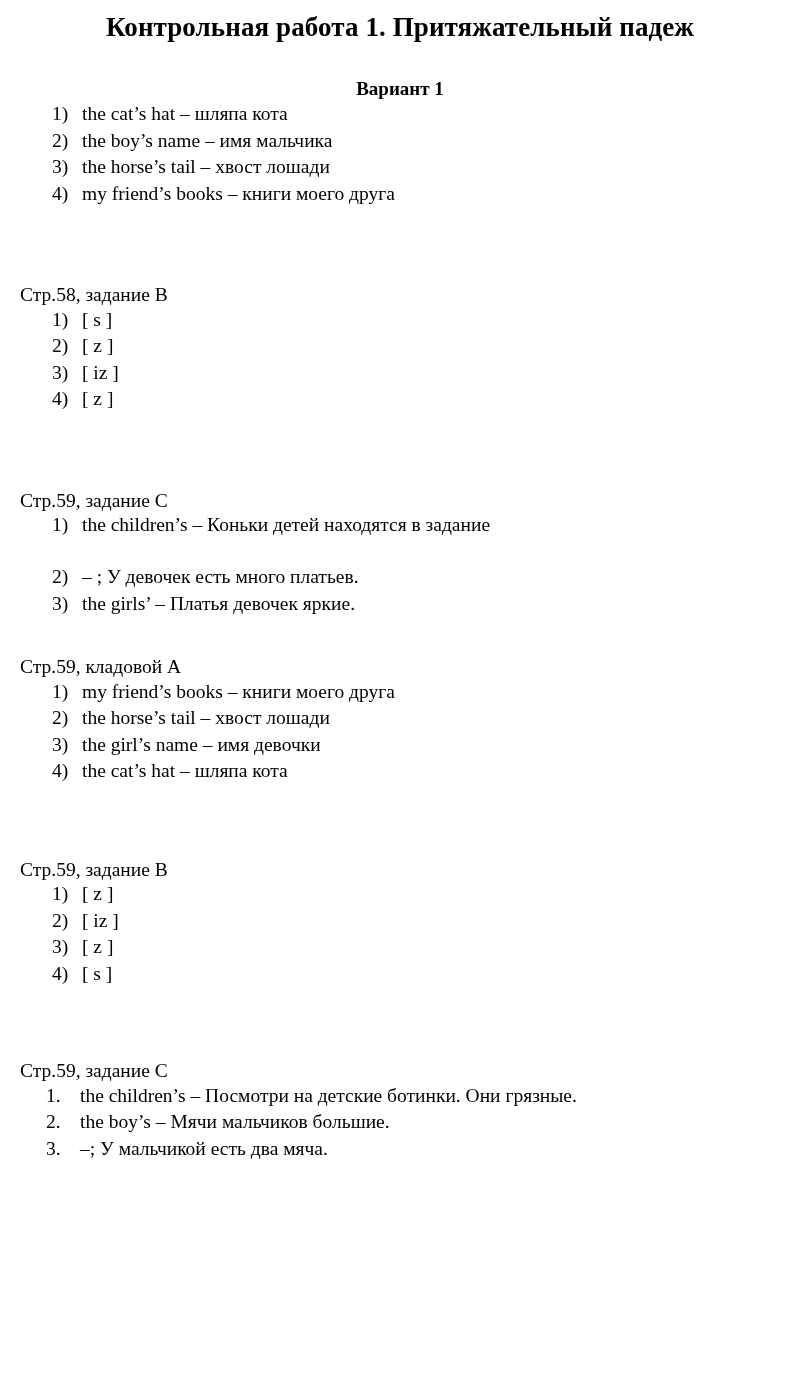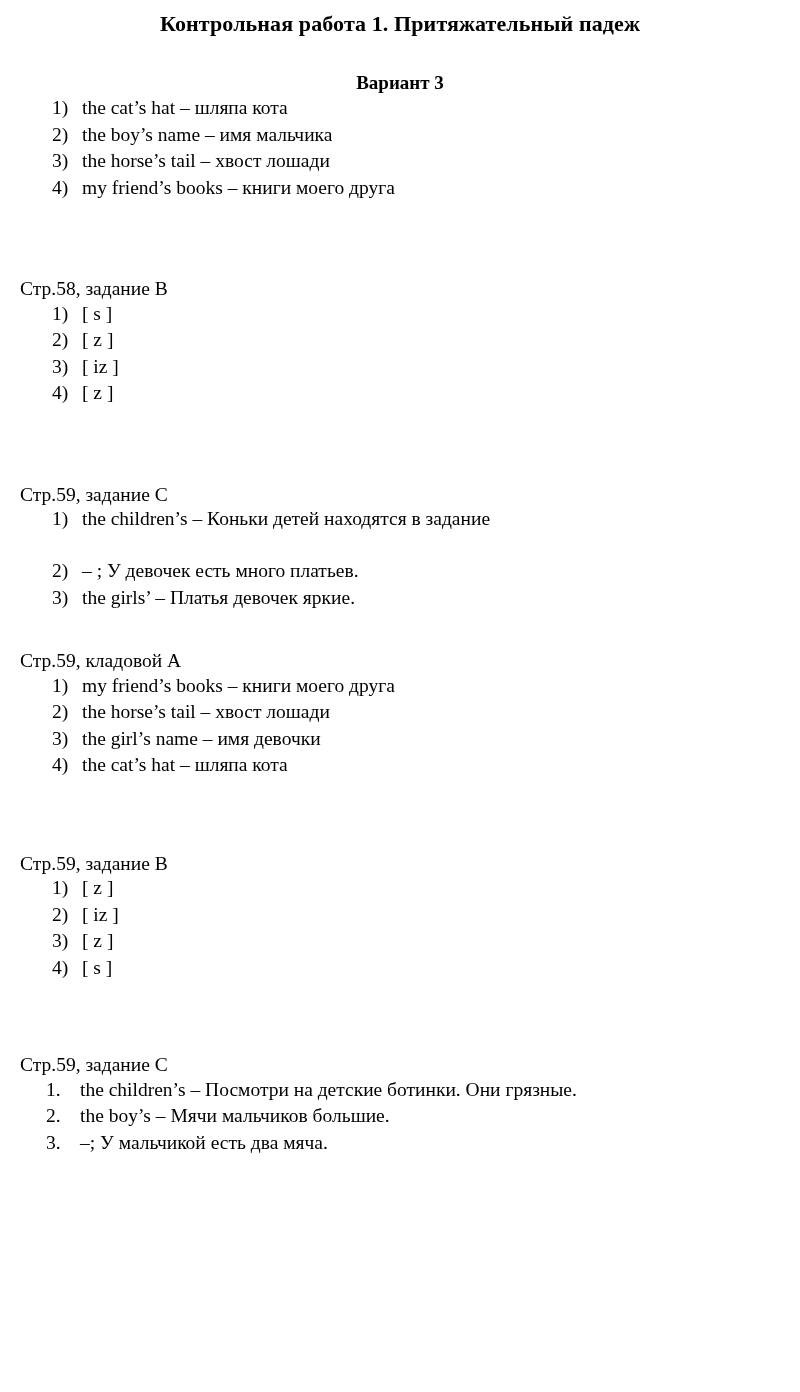--- a/index.html
+++ b/index.html
@@ -18,21 +18,21 @@
     position: relative;
     width: 800px;
     height: 1392px;
     box-sizing: border-box;
     padding: 0;
   }
 
   .doc-title {
     text-align: center;
     font-weight: bold;
-    font-size: 22px;
+    font-size: 27px;
     line-height: 1.2;
     margin: 0;
     padding-top: 11px;
     letter-spacing: 0.1px;
   }
 
   .variant-title {
     text-align: center;
     font-weight: bold;
     font-size: 19px;
@@ -86,21 +86,21 @@
   ol.dotted li { padding-left: 80px; }
   ol.dotted li .num { left: 46px; }
 </style>
 </head>
 <body>
 
 <div class="page">
 
   <h1 class="doc-title">Контрольная работа 1. Притяжательный падеж</h1>
 
-  <h2 class="variant-title variant-1-title">Вариант 3</h2>
+  <h2 class="variant-title variant-1-title">Вариант 1</h2>
 
 
   <ol class="task-list list-a-1">
     <li>
       <span class="num">1)</span>
       <span>the cat’s hat – шляпа кота</span>
     </li>
     <li>
       <span class="num">2)</span>
       <span>the boy’s name – имя мальчика</span>

